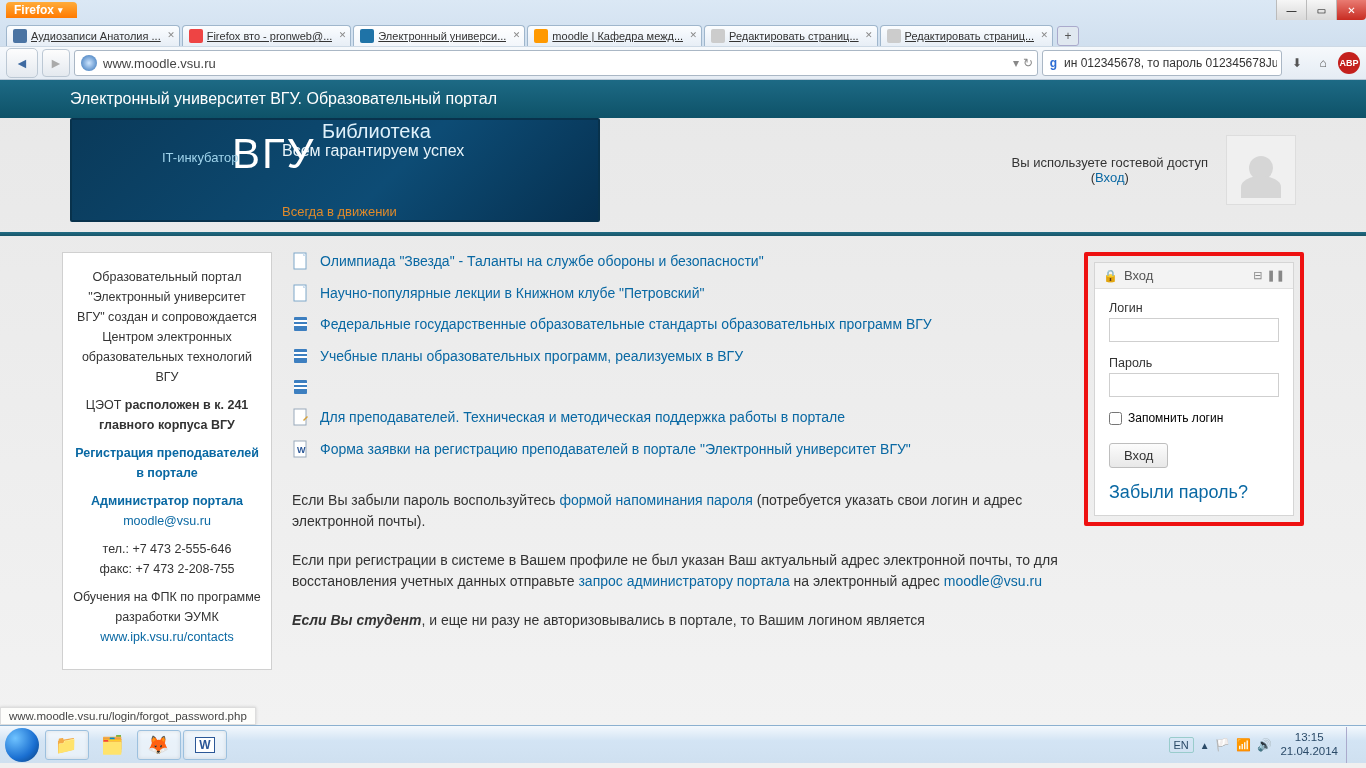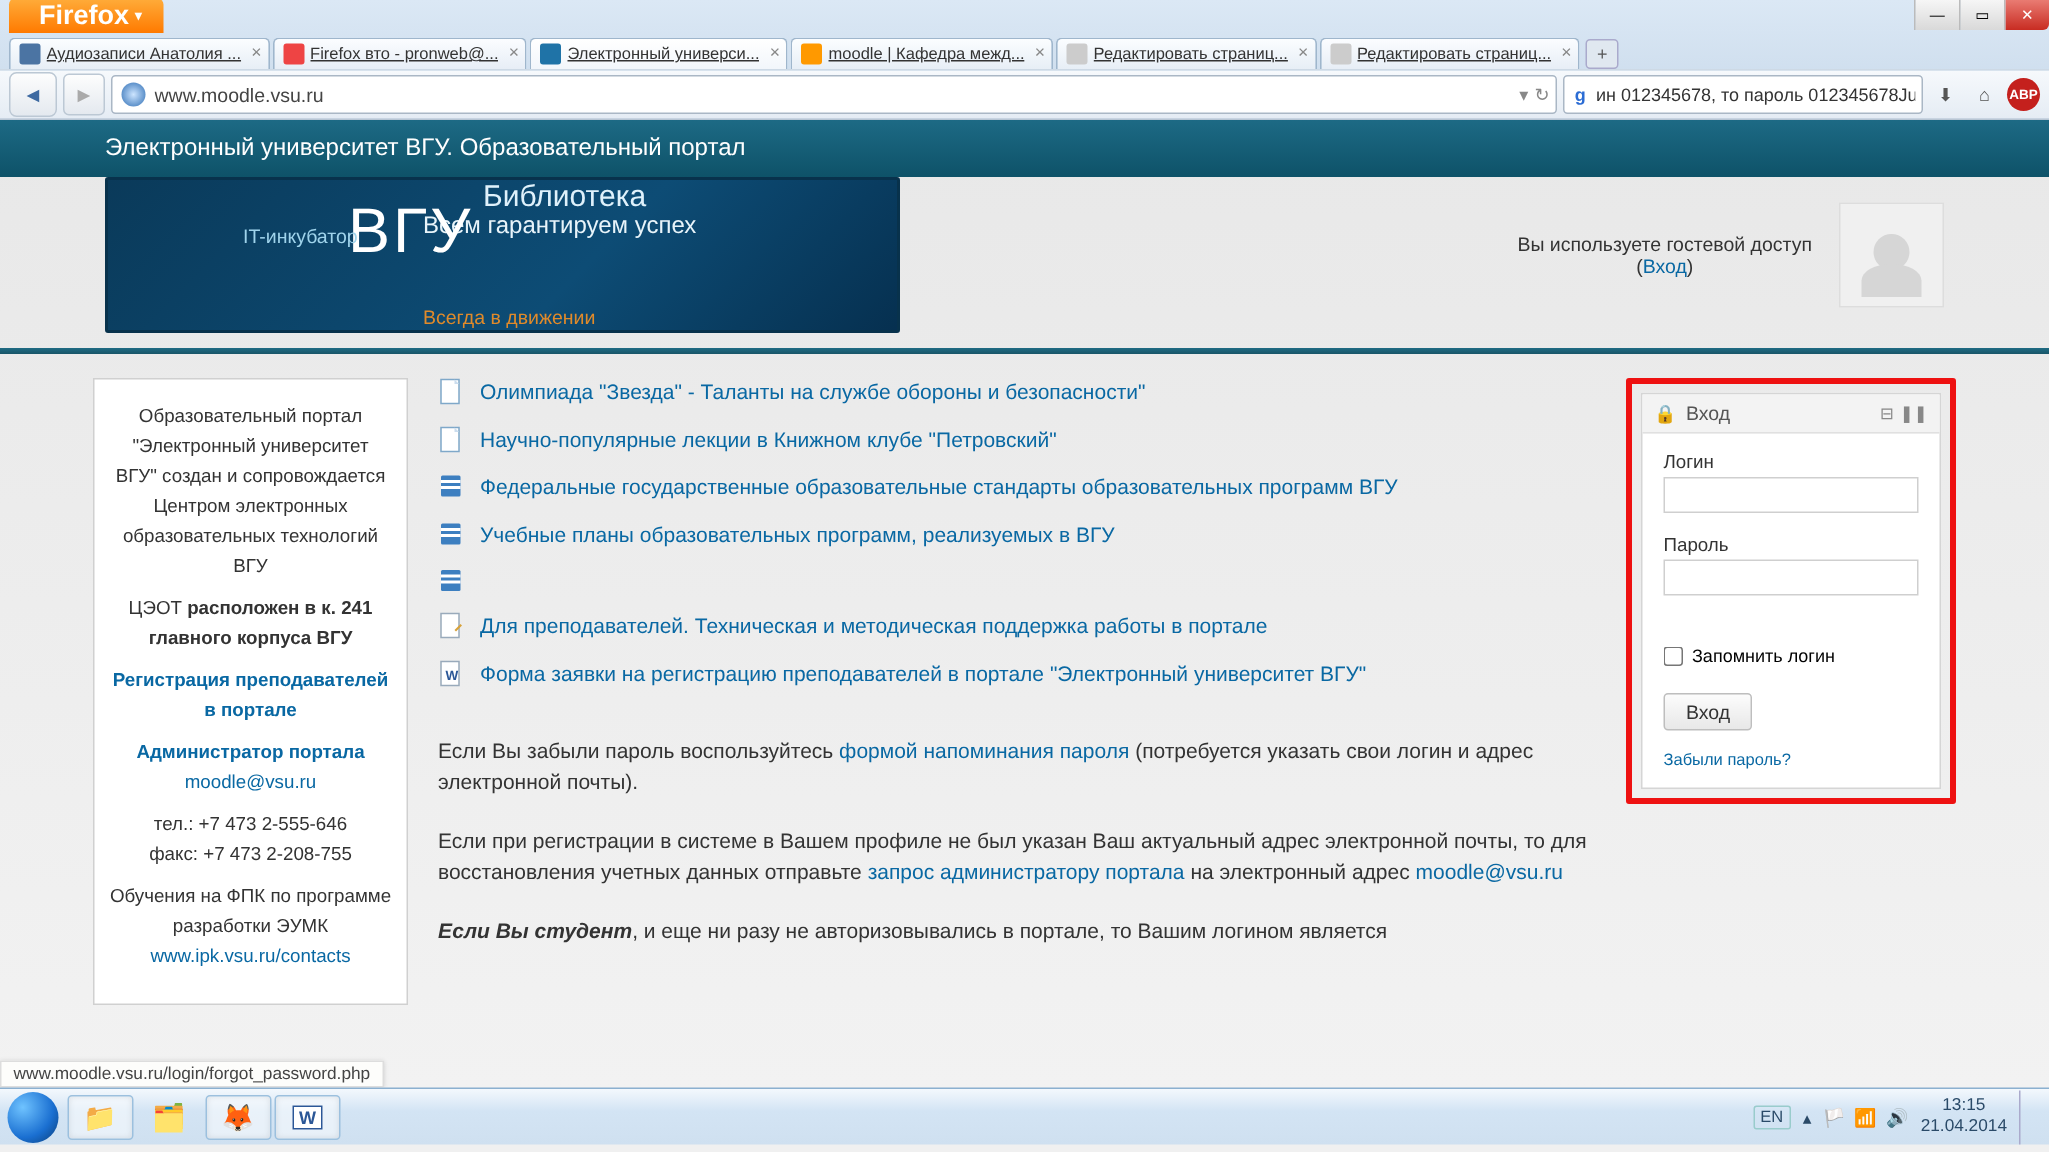--- a/index.html
+++ b/index.html
@@ -1,21 +1,21 @@
 <!DOCTYPE html>
 <html><head>
 <meta charset="utf-8">
 <style>
 * { box-sizing: border-box; margin: 0; padding: 0; }
 body { font-family: "Segoe UI", Arial, sans-serif; font-size: 12px; background: #f0f0f0; width: 1366px; height: 768px; overflow: hidden; position: relative; }
 
 
 .ff-header { background: linear-gradient(#dbe8f5,#c8d9ea); position: relative; }
 .ff-menubar { height: 20px; display: flex; align-items: center; padding-left: 6px; }
-.ff-menu-btn { background: linear-gradient(#ffac3a,#ff7a00); color: #fff; font-weight: bold; padding: 1px 14px 1px 20px; border-radius: 4px 4px 0 0; font-size: 18px; display: flex; align-items: center; gap: 4px; }
+.ff-menu-btn { background: linear-gradient(#ffac3a,#ff7a00); color: #fff; font-weight: bold; padding: 1px 14px 1px 8px; border-radius: 4px 4px 0 0; font-size: 12px; display: flex; align-items: center; gap: 4px; }
 .ff-menu-btn::after { content:"▾"; font-size: 9px; }
 .win-ctrls { position: absolute; top: 0; right: 0; display: flex; }
 .win-btn { width: 30px; height: 20px; display: flex; align-items: center; justify-content: center; background: linear-gradient(#f6f6f6,#d9d9d9); border-left: 1px solid #bbb; font-size: 10px; }
 .win-btn.close-b { background: linear-gradient(#e97b72,#c82c22); color: #fff; border-radius: 0 0 4px 0; }
 
 .ff-tabs { display: flex; padding-left: 6px; gap: 2px; align-items: flex-end; height: 26px; }
 .ff-tab { background: linear-gradient(#fbfdff,#e7eef6); border: 1px solid #9fb6cc; border-bottom: none; border-radius: 4px 4px 0 0; padding: 3px 18px 3px 6px; font-size: 11px; display: flex; align-items: center; gap: 4px; max-width: 190px; min-width: 0; position: relative; color: #333; }
 .ff-tab.active { background: linear-gradient(#fff,#f2f6fb); }
 .ff-tab-close { position: absolute; right: 4px; top: 4px; font-size: 9px; color: #888; }
 .ff-tab-favicon { width: 14px; height: 14px; background: #999; border-radius: 2px; flex-shrink: 0; }
@@ -66,23 +66,23 @@
 
 .right-col { width:220px; }
 .highlight-box { border:4px solid #e11; border-radius:2px; padding:6px;}
 .login-block { background:#fff; border:1px solid #d5d5d5;}
 .login-head { background:#f3f3f3; border-bottom:1px solid #e0e0e0; display:flex; align-items:center; padding:5px 8px; gap:6px; font-size:13px; color:#555;}
 .login-head .lock { color:#d8a23a; font-size:12px;}
 .login-head .head-ctrls { margin-left:auto; display:flex; gap:4px; color:#888; font-size:11px;}
 .login-body { padding:12px 14px; }
 .login-body label { display:block; font-size:12.5px; color:#333; margin-bottom:3px;}
 .login-body input[type=text],.login-body input[type=password]{ width:100%; height:24px; border:1px solid #cfcfcf; margin-bottom:14px; padding:0 4px;}
-.login-body .chk-row { display:flex; align-items:center; gap:6px; margin-bottom:18px;margin-top:19px;}
+.login-body .chk-row { display:flex; align-items:center; gap:6px; margin-bottom:18px;}
 .login-body button { background:linear-gradient(#fcfcfc,#e8e8e8); border:1px solid #bebebe; border-radius:3px; padding:4px 14px; font-size:13px; color:#333; cursor:pointer; margin-bottom:14px;}
-.login-body .fp { font-size:11px;}
+.login-body .fp { font-size:18px;}
 
 .statusbar { position:absolute; bottom:0; left:0; background:#fdfdfb; border:1px solid #ddd; color:#444; font-size:11.5px; padding:2px 8px; box-shadow:0 0 3px rgba(0,0,0,.15);}
 
 .win-taskbar { height:38px; background: linear-gradient(#f3f8fd,#d3e4f4 40%,#cfe0f0); border-top:1px solid #8bb0d0; display:flex; align-items:center; position:relative;}
 .start-orb { width:44px;height:38px;display:flex;align-items:center;justify-content:center;}
 .start-orb div{ width:34px;height:34px;border-radius:50%;background:radial-gradient(circle at 30% 30%,#6fc3ff,#1a6fd1 60%,#0a3b74);position:relative;}
 .tb-icon { width:44px;height:30px;margin:0 1px;border:1px solid transparent;border-radius:3px;display:flex;align-items:center;justify-content:center;font-size:18px;}
 .tb-icon.active { background:rgba(255,255,255,.5); border-color:#9cc0de; box-shadow:inset 0 0 4px rgba(0,0,0,.1);}
 .tray { margin-left:auto; display:flex; align-items:center; gap:8px; padding-right:8px; color:#2a4a68; font-size:11.5px;}
 .tray .lang { border:1px solid #9cc; padding:1px 4px; border-radius:2px; font-size:11px;}

